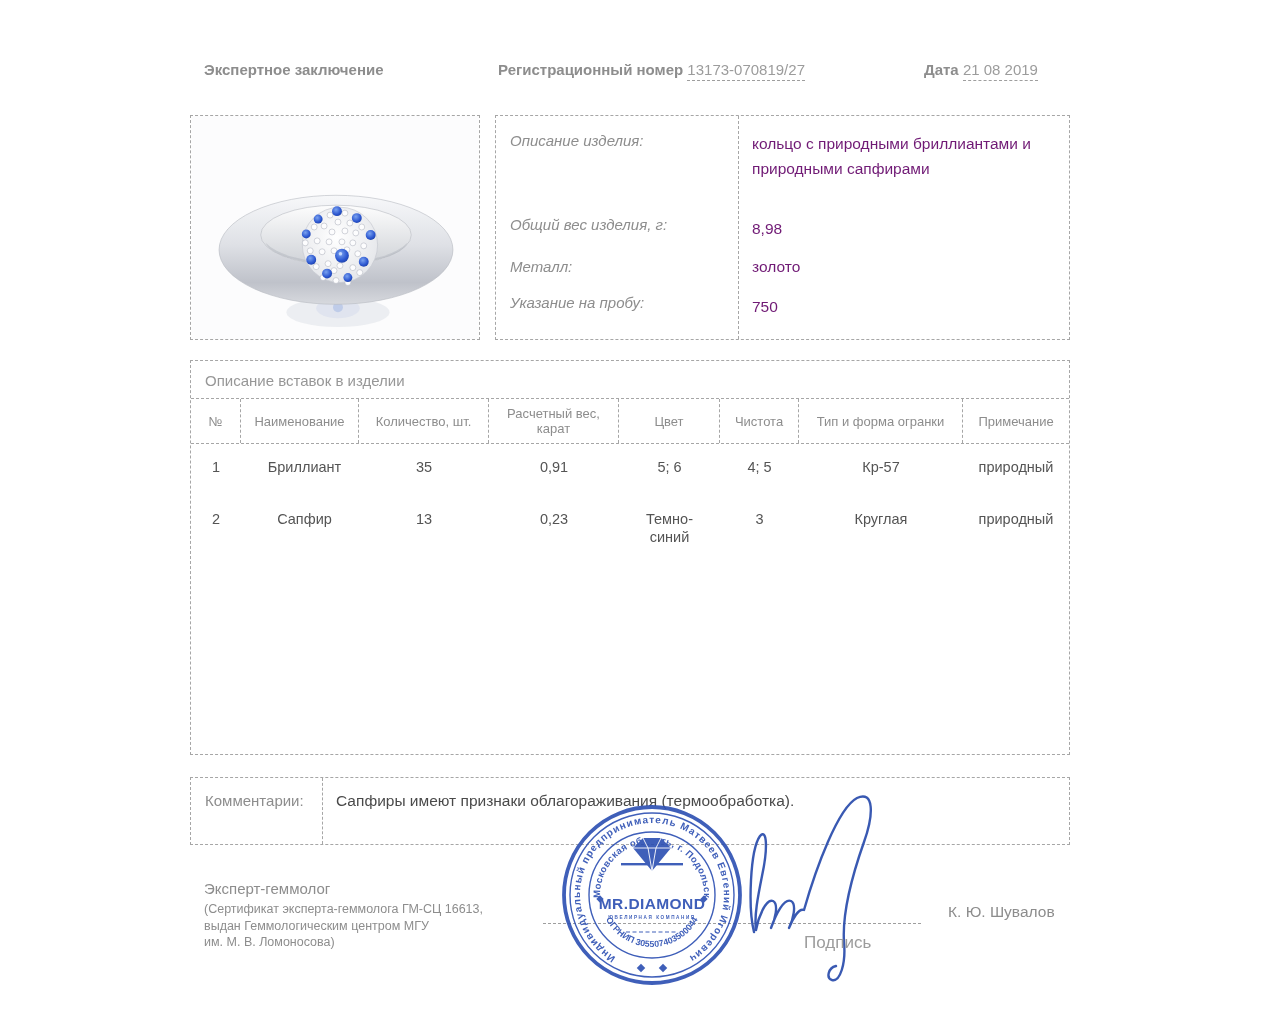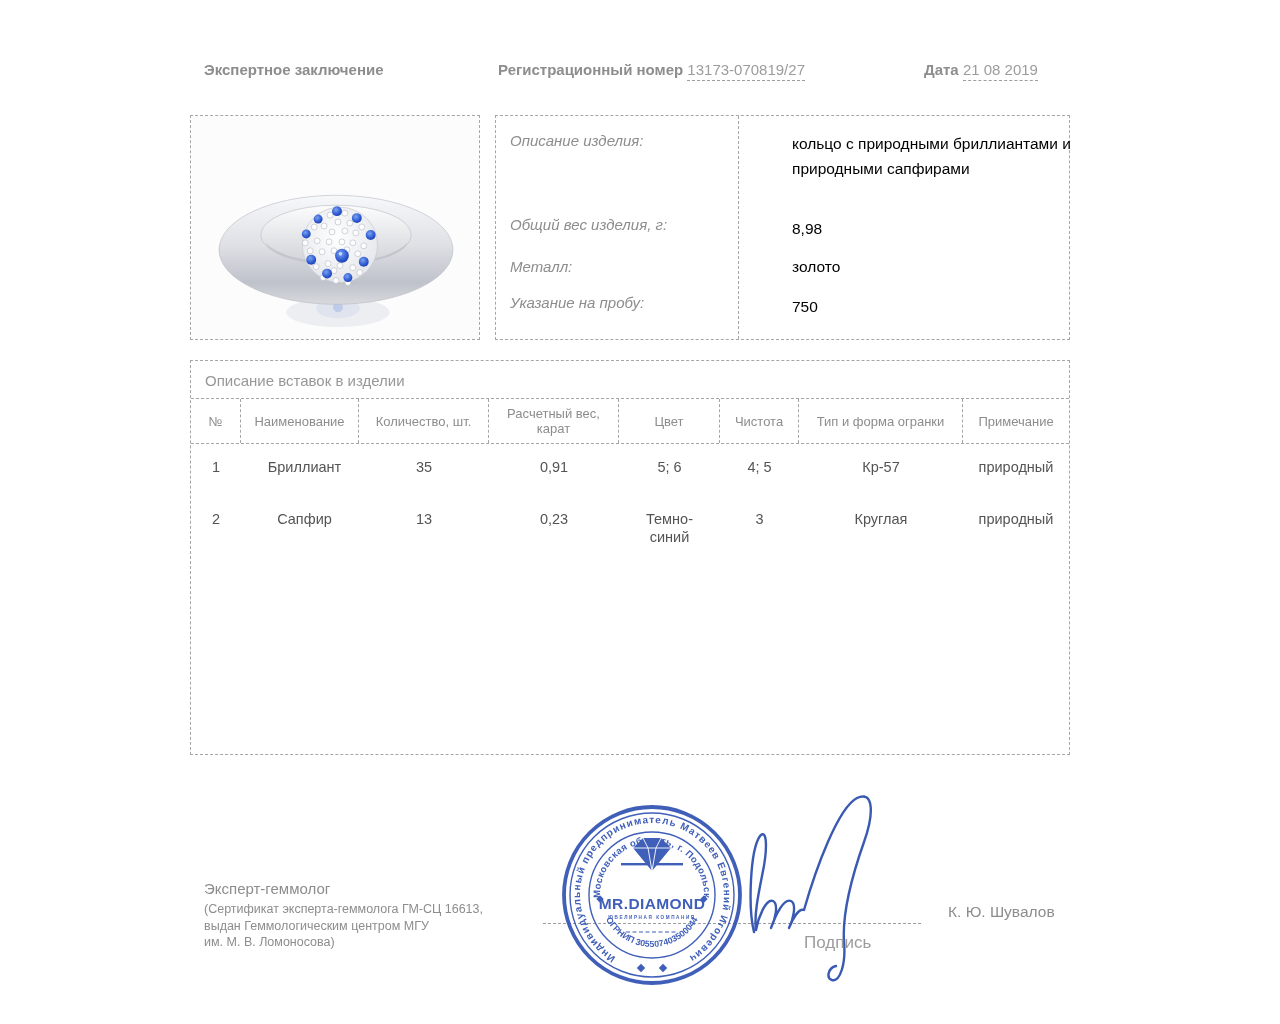--- a/index.html
+++ b/index.html
@@ -25,22 +25,22 @@
   .hdr-date  { left: 924px; top: 61px; font-size: 15px; }
 
   
   .photo-box { left: 190px; top: 115px; width: 290px; height: 225px; }
 
   
   .desc-box  { left: 495px; top: 115px; width: 575px; height: 225px; }
   .desc-values { position: absolute; left: 242px; top: 0; bottom: 0; right: 0;
                  border-left: 1px dashed #a6a6a6; }
   .desc-label { position: absolute; left: 14px; font-size: 15px; color:#8d8d8d;font-style:italic; }
-  .desc-value { position: absolute; left: 13px; font-size: 15.5px; color:#000000;
-                width: 320px; line-height: 25px; margin-left: 40px; }
+  .desc-value { position: absolute; left: 13px; font-size: 15.5px; color:#701a75;
+                width: 320px; line-height: 25px; }
 
   
   .tbl-box  { left: 190px; top: 360px; width: 880px; height: 395px; }
   .tbl-title{ position:absolute; left: 14px; top: 11px; font-size: 15px; color:#979797; }
   .tbl-head { position: absolute; left: 0; right: 0; top: 37px; height: 46px;
               display: grid;
               grid-template-columns: 50px 118px 130px 130px 101px 79px 164px 1fr;
               border-top: 1px dashed #a6a6a6; border-bottom: 1px dashed #a6a6a6; }
   .tbl-head .hcell { display:flex; align-items:center; justify-content:center;
               text-align:center; font-size: 13px; color:#8d8d8d; line-height:15px;
@@ -211,20 +211,24 @@
       <div class="cell name">Сапфир</div>
       <div class="cell">13</div>
       <div class="cell">0,23</div>
       <div class="cell"><span class="wrap-narrow">Темно-синий</span></div>
       <div class="cell">3</div>
       <div class="cell">Круглая</div>
       <div class="cell">природный</div>
     </div>
   </div>
 
+  <div class="abs cmt-box dash-box">
+    <div class="cmt-label">Комментарии:</div>
+    <div class="cmt-value">Сапфиры имеют признаки облагораживания (термообработка).</div>
+  </div>
 
   <div class="abs exp-title">Эксперт-геммолог</div>
   <div class="abs exp-cert">
     <div>(Сертификат эксперта-геммолога ГМ-СЦ 16613,</div>
     <div>выдан Геммологическим центром МГУ</div>
     <div>им. М. В. Ломоносова)</div>
   </div>
 
   <div class="abs sign-line"></div>
   <div class="abs sign-caption">Подпись</div>

